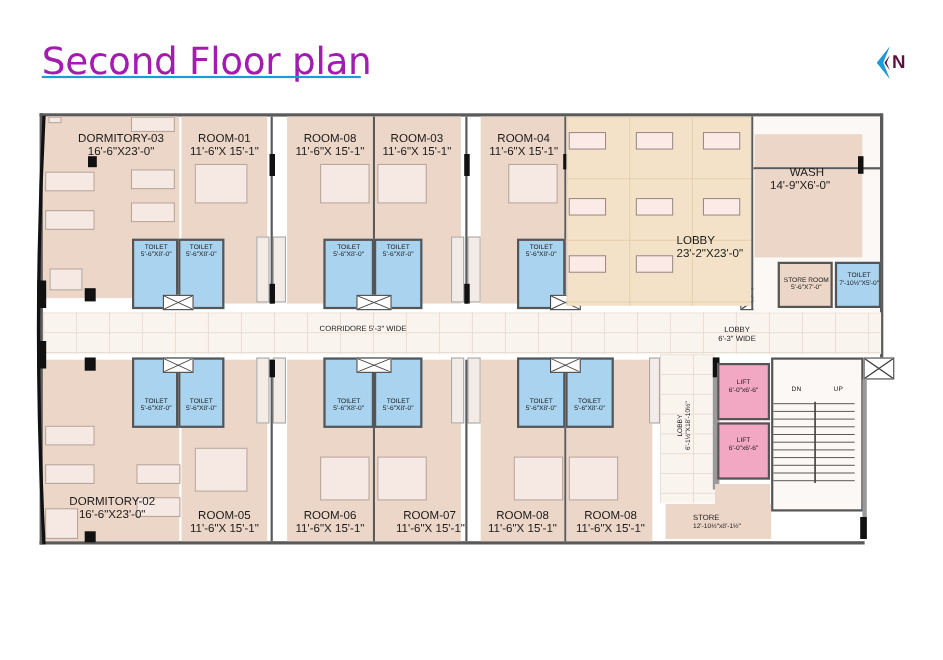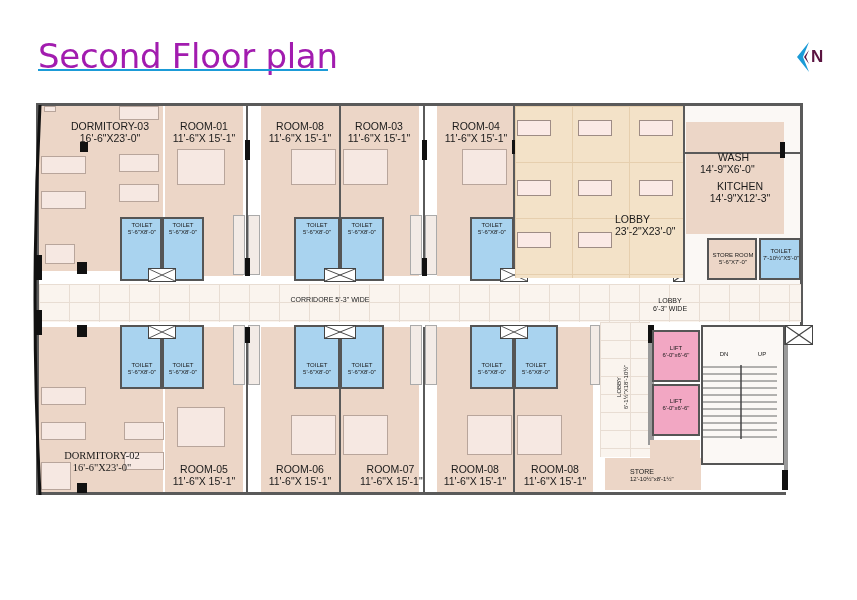--- a/index.html
+++ b/index.html
@@ -204,24 +204,20 @@
 
   <div class="white" style="left:685px;top:106px;width:115px;height:178px;"></div>
   <div class="room" style="left:686px;top:122px;width:98px;height:30px;"></div>
   <div class="wall" style="left:685px;top:152px;width:115px;height:2px;"></div>
   <div class="room" style="left:686px;top:154px;width:98px;height:80px;"></div>
   <div class="bwall" style="left:780px;top:142px;width:5px;height:16px;"></div>
   <div class="label lbl-lg" style="left:700px;top:123px;width:100px;text-align:left;margin-top:28px;">
     <div style="padding-left:18px;">WASH</div>
     <div>14'-9"X6'-0"</div>
   </div>
-  <div class="label lbl-lg" style="left:695px;top:180px;width:90px;">
-    <div>KITCHEN</div>
-    <div>14'-9"X12'-3"</div>
-  </div>
 
   <div class="room" style="left:707px;top:238px;width:50px;height:42px;border:2px solid #555;"></div>
   <div class="label lbl-xs" style="left:707px;top:252px;width:52px;">
     <div>STORE ROOM</div>
       <div>5'-6"X7'-0"</div>
   </div>
   <div class="toilet" style="left:759px;top:238px;width:42px;height:42px;"></div>
   <div class="label lbl-xs" style="left:760px;top:248px;width:42px;">
     <div>TOILET</div>
       <div>7'-10½"X5'-0"</div>
@@ -235,21 +231,21 @@
 
   <div class="room" style="left:39px;top:327px;width:124px;height:165px;">
     <div class="bed" style="left:2px;top:60px;width:45px;height:18px;"></div>
     <div class="bed" style="left:2px;top:95px;width:45px;height:18px;"></div>
     <div class="bed" style="left:2px;top:135px;width:30px;height:28px;"></div>
     <div class="bed" style="left:85px;top:95px;width:40px;height:18px;"></div>
     <div class="bed" style="left:85px;top:125px;width:40px;height:18px;"></div>
   </div>
   <div class="bwall" style="left:77px;top:483px;width:10px;height:10px;"></div>
   <div class="bwall" style="left:77px;top:325px;width:10px;height:12px;"></div>
-  <div class="label lbl-lg" style="left:42px;top:450px;width:120px;font-family:Liberation Serif, serif;">
+  <div class="label lbl-lg" style="left:42px;top:450px;width:120px;">
     <div>DORMITORY-02</div>
     <div>16'-6"X23'-0"</div>
   </div>
 
   <div class="room" style="left:165px;top:327px;width:78px;height:165px;">
     <div class="bed" style="left:12px;top:80px;width:48px;height:40px;"></div>
   </div>
   <div class="label lbl-lg" style="left:166px;top:463px;width:76px;">
     <div>ROOM-05</div>
       <div>11'-6"X 15'-1"</div>

